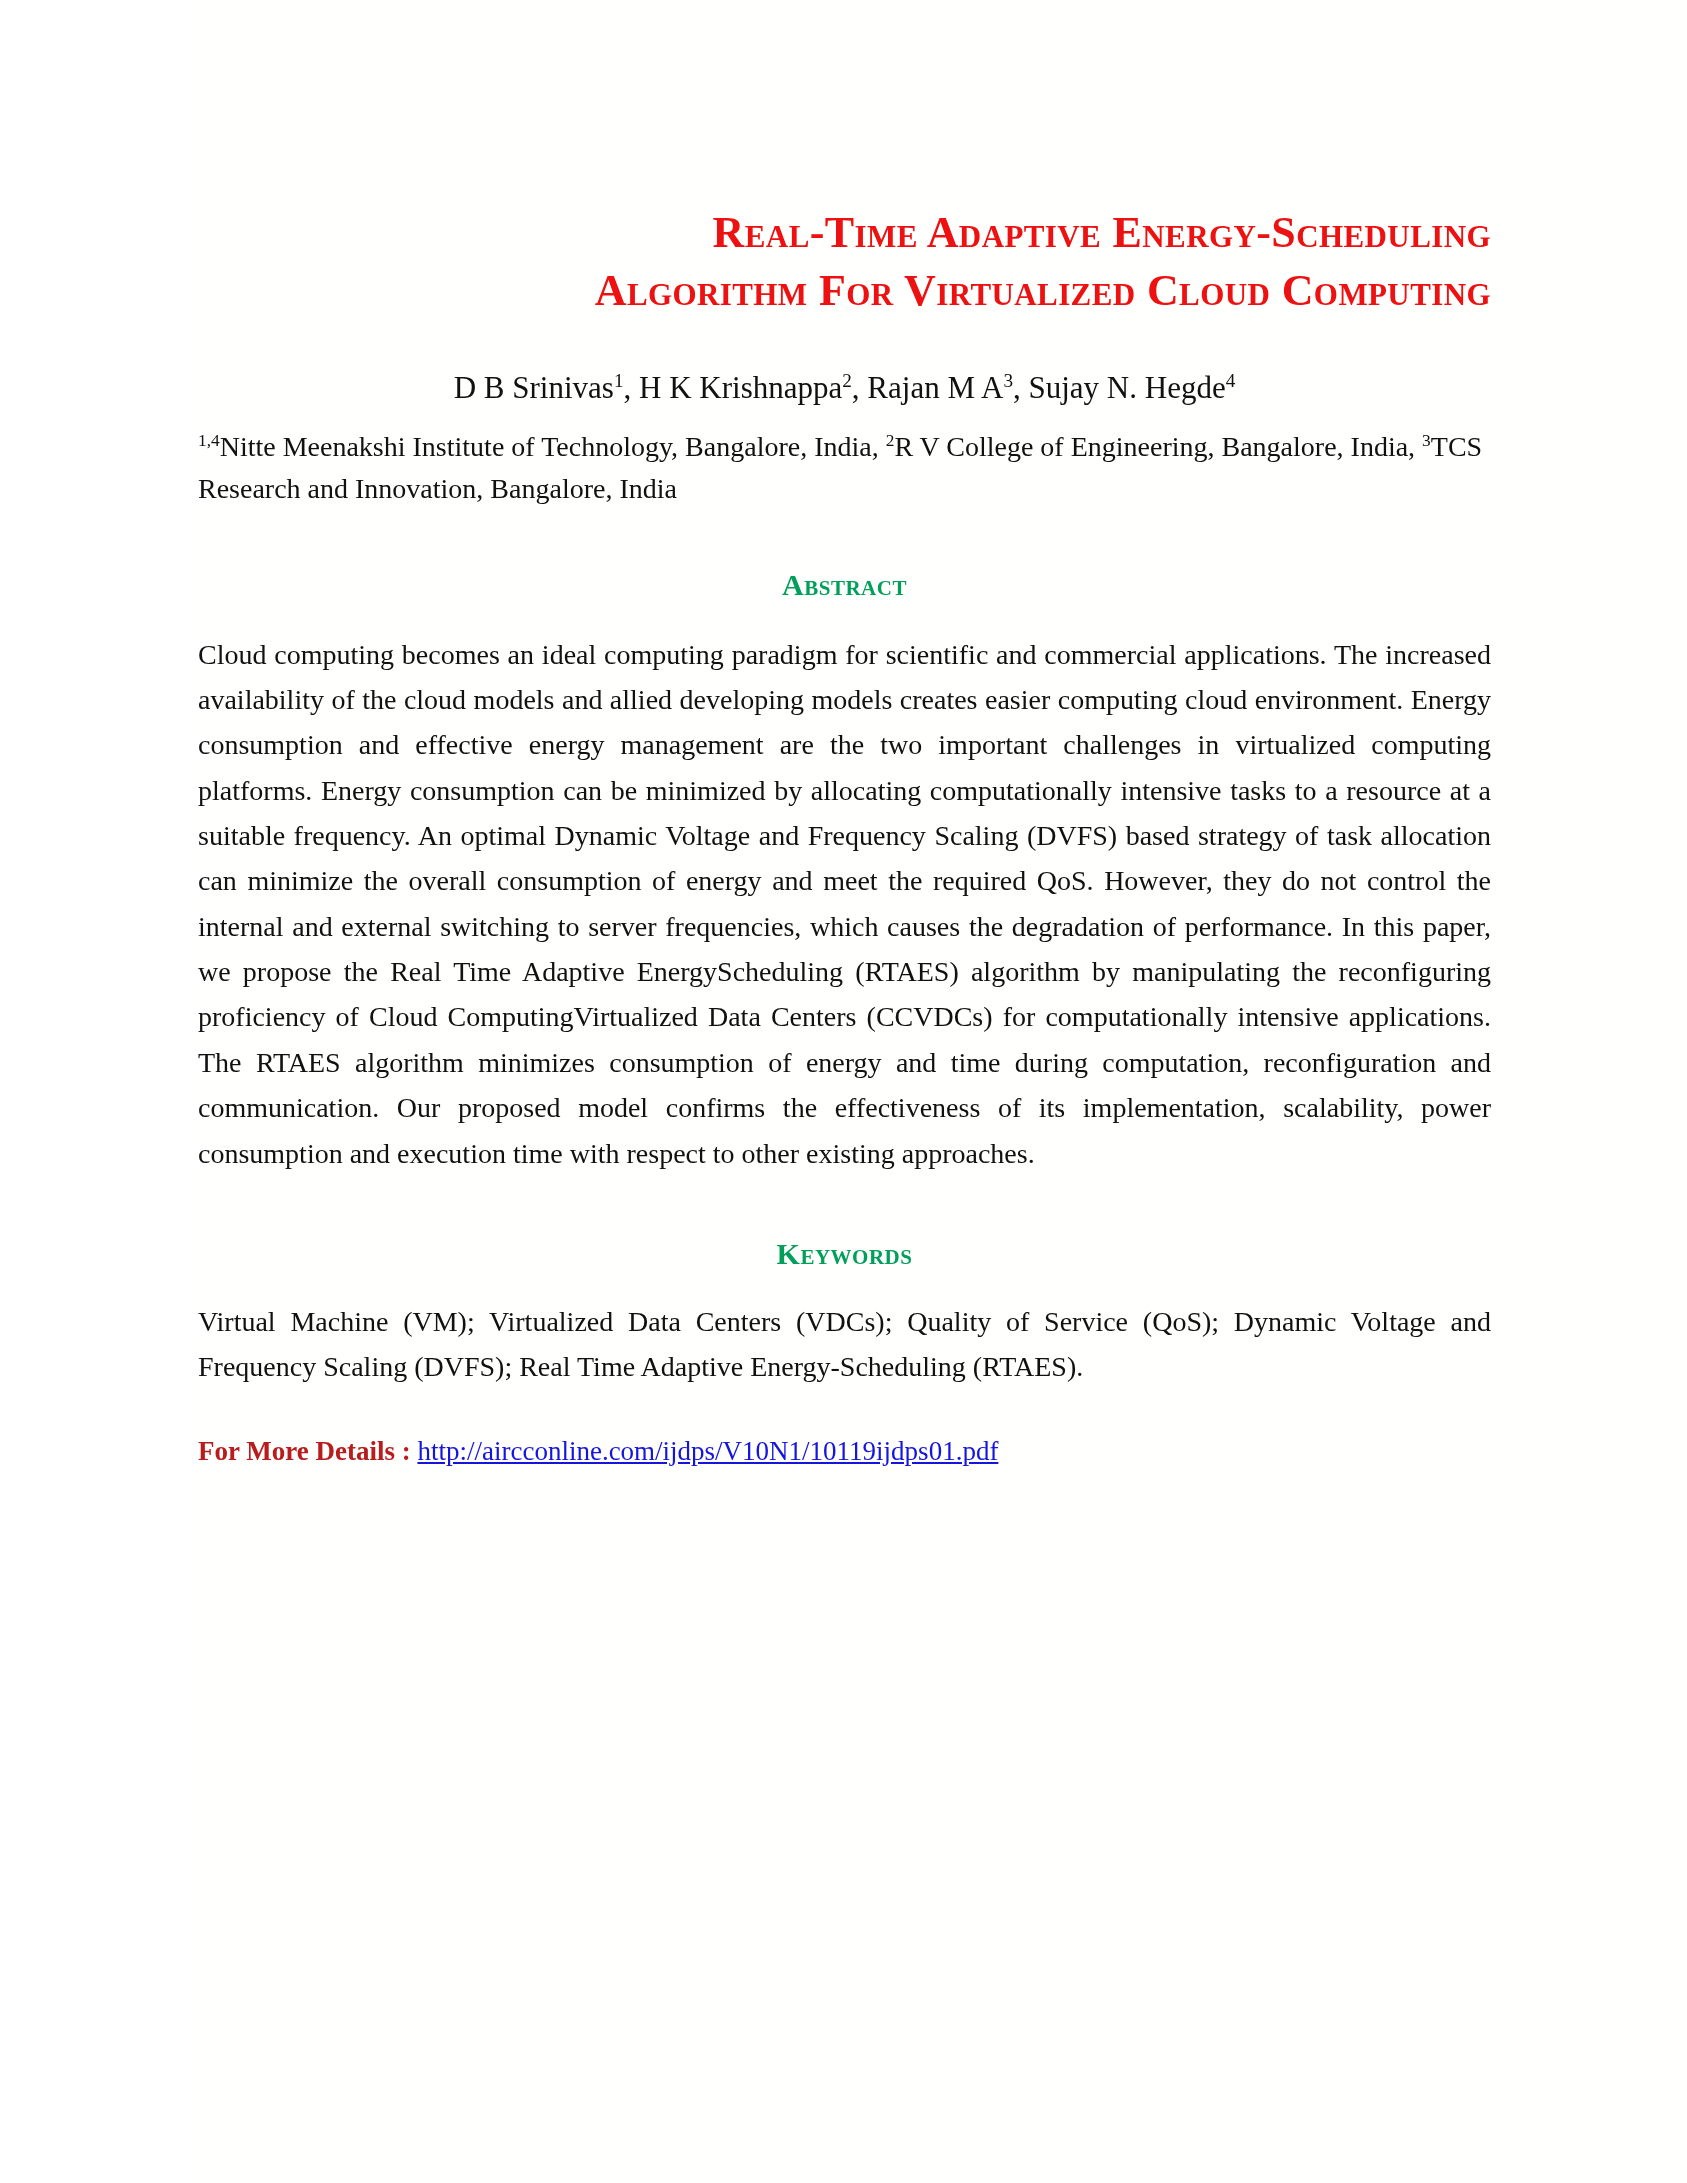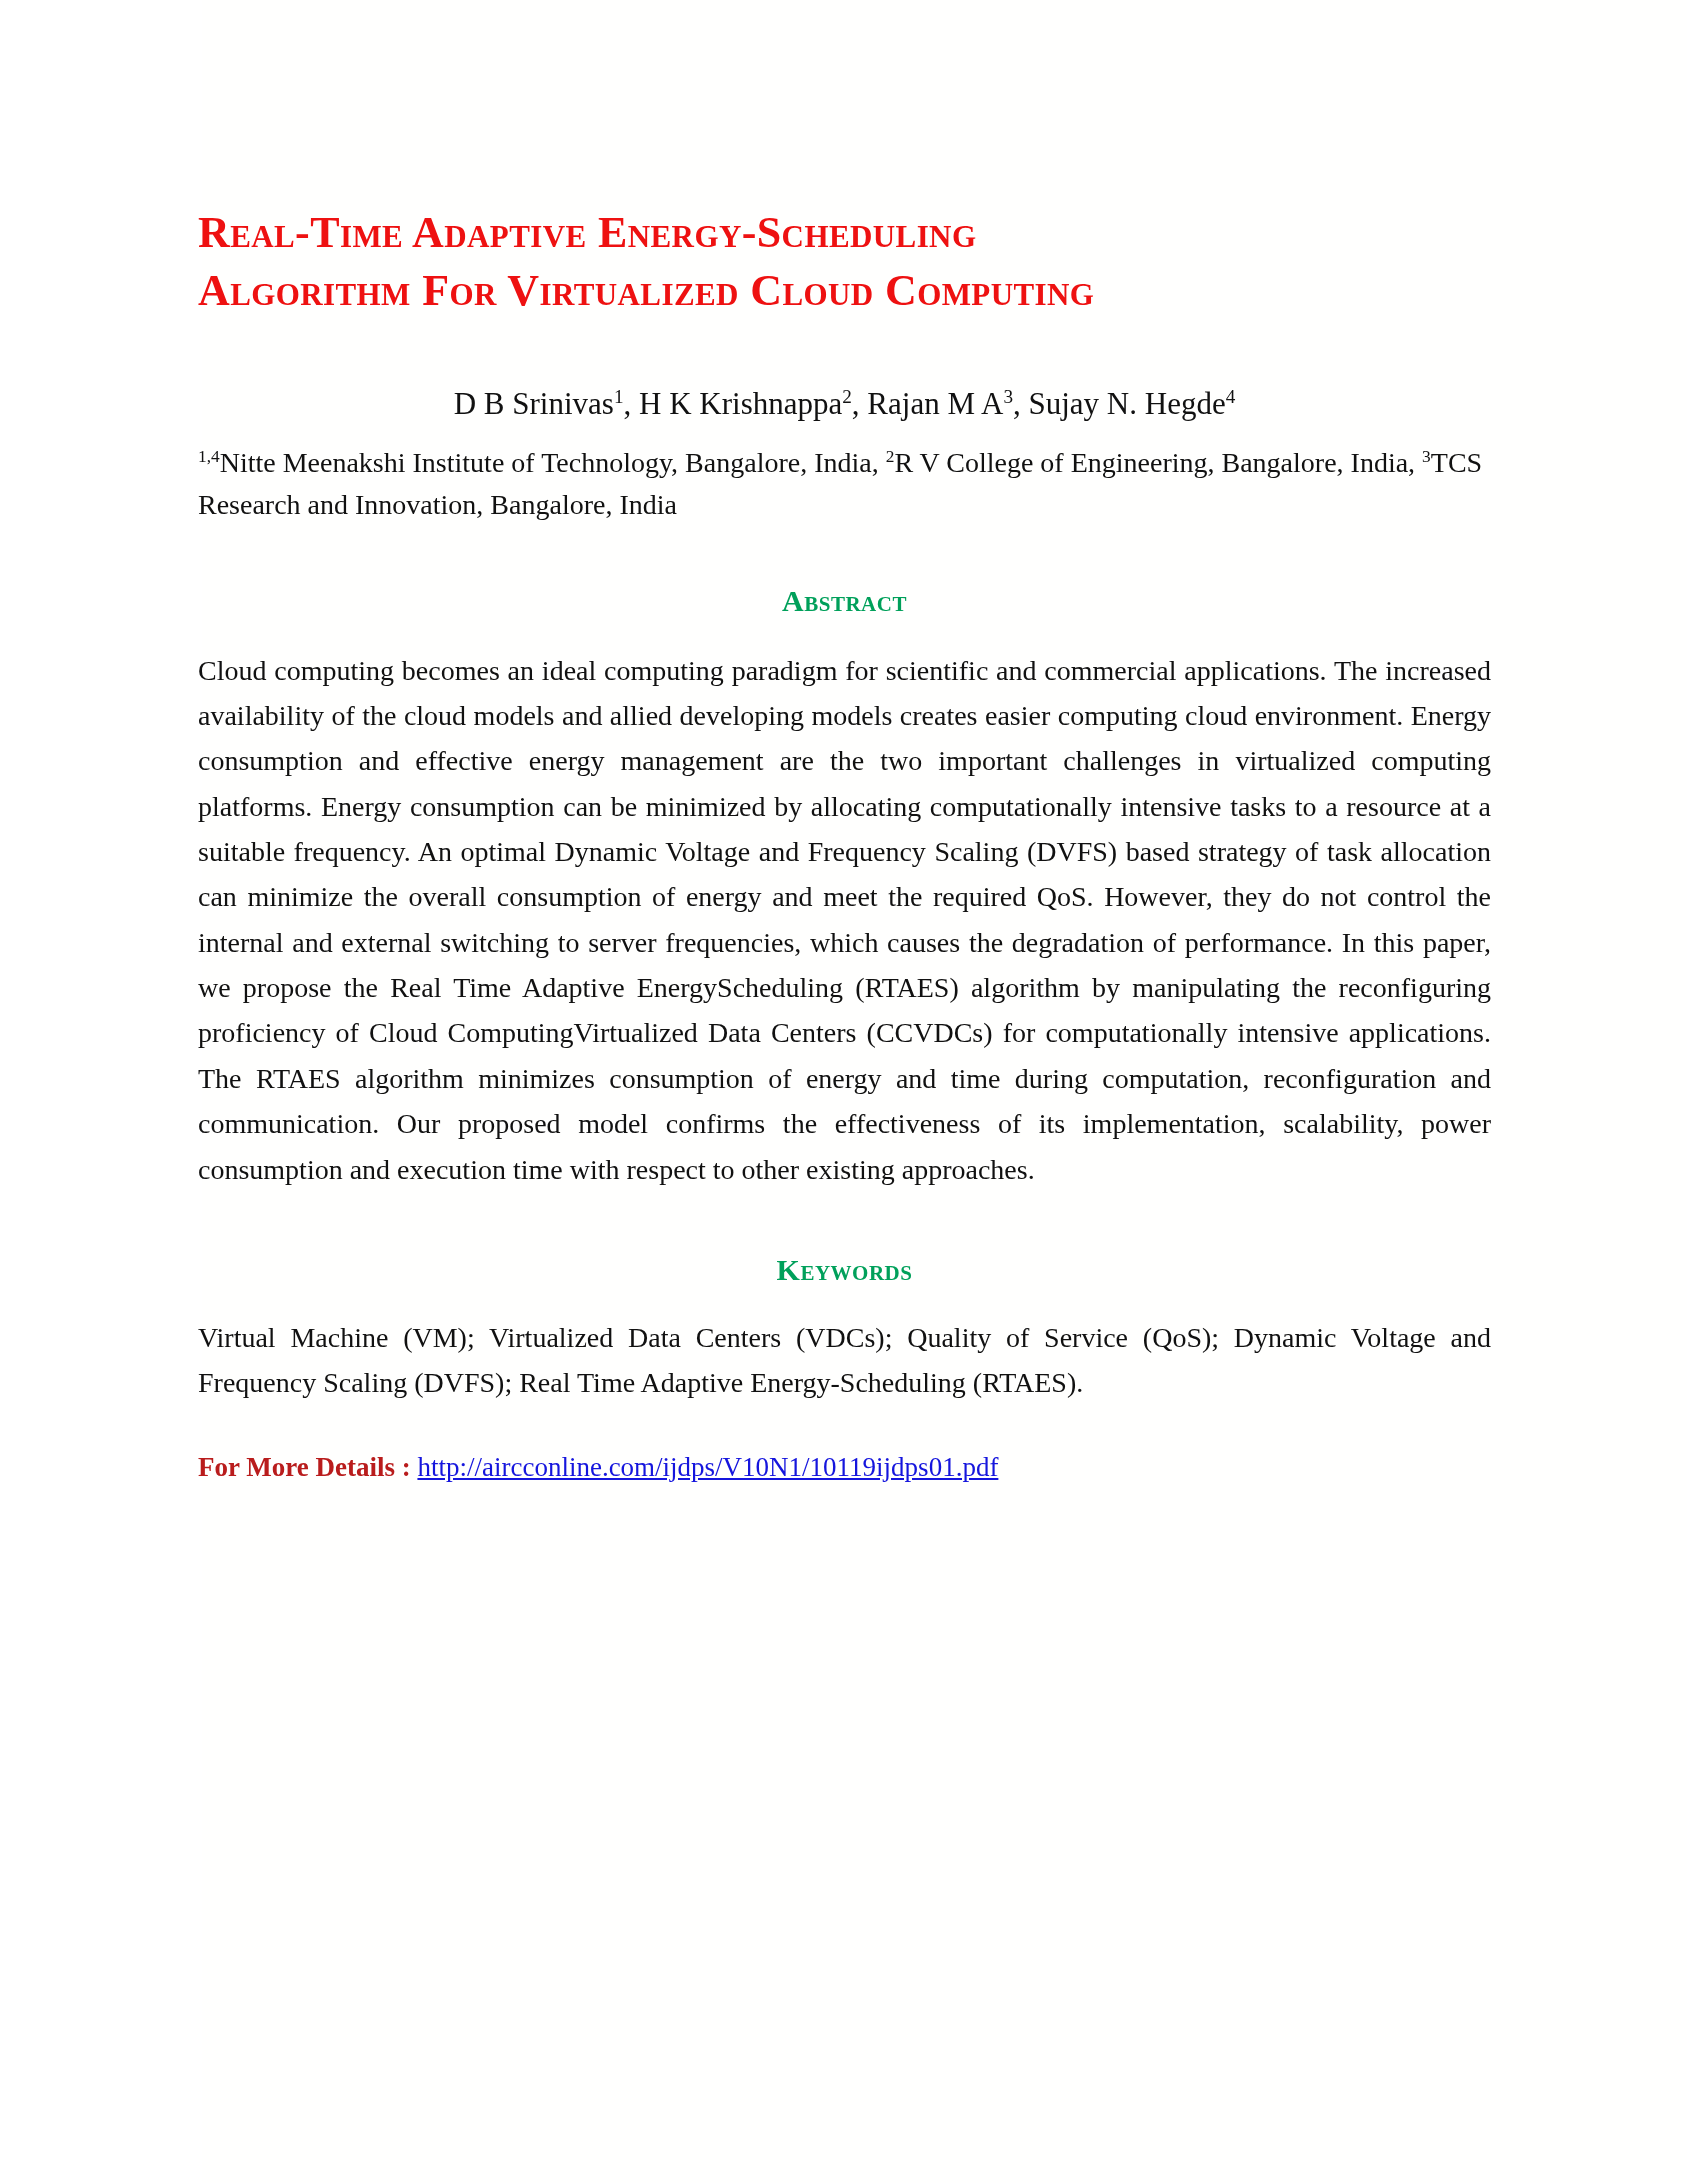--- a/index.html
+++ b/index.html
@@ -37,37 +37,37 @@
   .content {
     position: absolute;
     left: 198px;
     top: 0;
     width: 1293px;
   }
 
   
   .title-block {
     margin-top: 204px;
-    text-align: left;
+    text-align: right;
     color: #ee1111;
     font-family: "Liberation Serif", "DejaVu Serif", serif;
     font-variant: small-caps;
     font-weight: 700;
     font-size: 44px;
     line-height: 1.32;
     letter-spacing: 0.4px;
   }
   .title-line {
     display: block;
     white-space: nowrap;
   }
 
   
   .authors {
-    margin-top: 62px;
+    margin-top: 46px;
     text-align: center;
     font-size: 31px;
     color: #111111;
     line-height: 1.4;
   }
   .authors sup, .affil sup {
     font-size: 0.62em;
     vertical-align: super;
     line-height: 0;
   }

